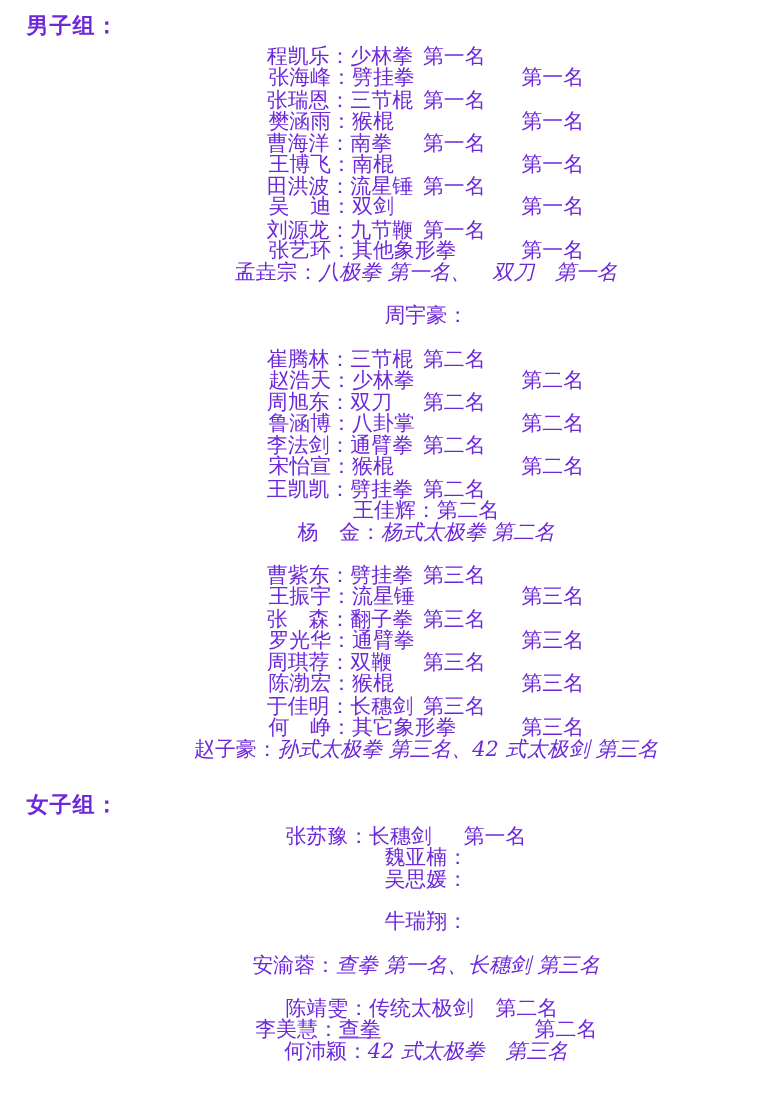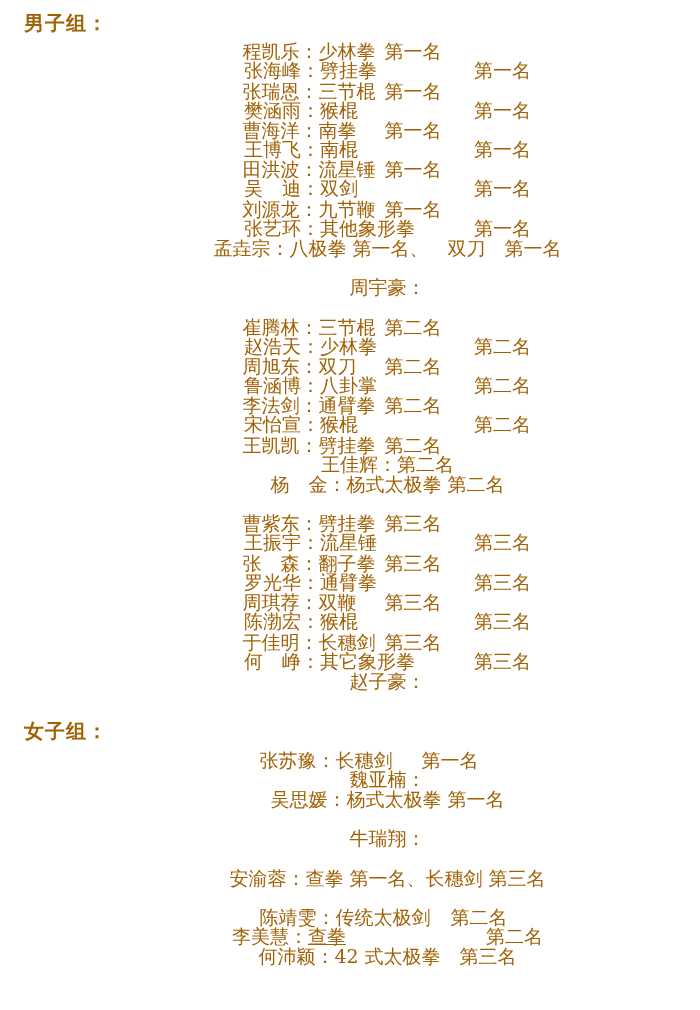--- a/index.html
+++ b/index.html
@@ -46,48 +46,48 @@
     flex: none;
   }
   
   .g0 .c0.cols { width: 290px; flex: none; }
   .g0 .c0 .event { display: inline-block; width: 66px; flex: none; }
   .g0 .c1 .event { display: inline-block; width: 154px; flex: none; }
   
   .g1 .c0.cols { width: 256px; flex: none; }
   .g1 .c0 .event { display: inline-block; min-width: 66px; margin-right: 20px; flex: none; }
   .g1 .c1 .event { display: inline-block; width: 178px; flex: none; text-decoration: underline; }
-  .result-text { white-space: pre; }
+  .result-text { white-space: pre; font-style: italic; }
 </style>
 </head>
 <body>
 
-<div class="page" id="doc" style="background: rgb(255, 255, 255); color: #a16207;">
+<div class="page" id="doc" style="background: rgb(255, 255, 255); color: #6d28d9;">
     <div class="group g0">
       <div class="row heading"><span>男子组：</span></div>
       <div class="row data-row"><span class="cell c0 cols"><span class="label">程凯乐：</span><span class="event">少林拳</span><span class="rank">第一名</span></span><span class="cell c1 cols"><span class="label">张海峰：</span><span class="event">劈挂拳</span><span class="rank">第一名</span></span></div>
       <div class="row data-row"><span class="cell c0 cols"><span class="label">张瑞恩：</span><span class="event">三节棍</span><span class="rank">第一名</span></span><span class="cell c1 cols"><span class="label">樊涵雨：</span><span class="event">猴棍</span><span class="rank">第一名</span></span></div>
       <div class="row data-row"><span class="cell c0 cols"><span class="label">曹海洋：</span><span class="event">南拳</span><span class="rank">第一名</span></span><span class="cell c1 cols"><span class="label">王博飞：</span><span class="event">南棍</span><span class="rank">第一名</span></span></div>
       <div class="row data-row"><span class="cell c0 cols"><span class="label">田洪波：</span><span class="event">流星锤</span><span class="rank">第一名</span></span><span class="cell c1 cols"><span class="label">吴　迪：</span><span class="event">双剑</span><span class="rank">第一名</span></span></div>
       <div class="row data-row"><span class="cell c0 cols"><span class="label">刘源龙：</span><span class="event">九节鞭</span><span class="rank">第一名</span></span><span class="cell c1 cols"><span class="label">张艺环：</span><span class="event">其他象形拳</span><span class="rank">第一名</span></span></div>
       <div class="row data-row"><span class="cell c0"><span class="label">孟垚宗：</span><span class="result-text">八极拳 第一名、　双刀　第一名</span></span></div>
       <div class="row data-row"><span class="cell c0"><span class="label">周宇豪：</span></span></div>
       <div class="row data-row"><span class="cell c0 cols"><span class="label">崔腾林：</span><span class="event">三节棍</span><span class="rank">第二名</span></span><span class="cell c1 cols"><span class="label">赵浩天：</span><span class="event">少林拳</span><span class="rank">第二名</span></span></div>
       <div class="row data-row"><span class="cell c0 cols"><span class="label">周旭东：</span><span class="event">双刀</span><span class="rank">第二名</span></span><span class="cell c1 cols"><span class="label">鲁涵博：</span><span class="event">八卦掌</span><span class="rank">第二名</span></span></div>
       <div class="row data-row"><span class="cell c0 cols"><span class="label">李法剑：</span><span class="event">通臂拳</span><span class="rank">第二名</span></span><span class="cell c1 cols"><span class="label">宋怡宣：</span><span class="event">猴棍</span><span class="rank">第二名</span></span></div>
       <div class="row data-row"><span class="cell c0 cols"><span class="label">王凯凯：</span><span class="event">劈挂拳</span><span class="rank">第二名</span></span><span class="cell c1 cols"><span class="label">王佳辉：</span><span class="rank">第二名</span></span></div>
       <div class="row data-row"><span class="cell c0"><span class="label">杨　金：</span><span class="result-text">杨式太极拳 第二名</span></span></div>
       <div class="row data-row"><span class="cell c0 cols"><span class="label">曹紫东：</span><span class="event">劈挂拳</span><span class="rank">第三名</span></span><span class="cell c1 cols"><span class="label">王振宇：</span><span class="event">流星锤</span><span class="rank">第三名</span></span></div>
       <div class="row data-row"><span class="cell c0 cols"><span class="label">张　森：</span><span class="event">翻子拳</span><span class="rank">第三名</span></span><span class="cell c1 cols"><span class="label">罗光华：</span><span class="event">通臂拳</span><span class="rank">第三名</span></span></div>
       <div class="row data-row"><span class="cell c0 cols"><span class="label">周琪荐：</span><span class="event">双鞭</span><span class="rank">第三名</span></span><span class="cell c1 cols"><span class="label">陈渤宏：</span><span class="event">猴棍</span><span class="rank">第三名</span></span></div>
       <div class="row data-row"><span class="cell c0 cols"><span class="label">于佳明：</span><span class="event">长穗剑</span><span class="rank">第三名</span></span><span class="cell c1 cols"><span class="label">何　峥：</span><span class="event">其它象形拳</span><span class="rank">第三名</span></span></div>
-      <div class="row data-row"><span class="cell c0"><span class="label">赵子豪：</span></span></div>
+      <div class="row data-row"><span class="cell c0"><span class="label">赵子豪：</span><span class="result-text">孙式太极拳 第三名、42 式太极剑 第三名</span></span></div>
     </div>
     <div class="group g1">
       <div class="row heading"><span>女子组：</span></div>
       <div class="row data-row"><span class="cell c0 cols"><span class="label">张苏豫：</span><span class="event">长穗剑</span><span class="rank">第一名</span></span><span class="cell c1"><span class="label">魏亚楠：</span></span></div>
-      <div class="row data-row"><span class="cell c0"><span class="label">吴思媛：</span><span class="result-text">杨式太极拳 第一名</span></span></div>
+      <div class="row data-row"><span class="cell c0"><span class="label">吴思媛：</span></span></div>
       <div class="row data-row"><span class="cell c0"><span class="label">牛瑞翔：</span></span></div>
       <div class="row data-row"><span class="cell c0"><span class="label">安渝蓉：</span><span class="result-text">查拳 第一名、长穗剑 第三名</span></span></div>
       <div class="row data-row"><span class="cell c0 cols"><span class="label">陈靖雯：</span><span class="event">传统太极剑</span><span class="rank">第二名</span></span><span class="cell c1 cols"><span class="label">李美慧：</span><span class="event">查拳</span><span class="rank">第二名</span></span></div>
       <div class="row data-row"><span class="cell c0"><span class="label">何沛颖：</span><span class="result-text">42 式太极拳　第三名</span></span></div>
     </div>
   </div>
 
 </body></html>

